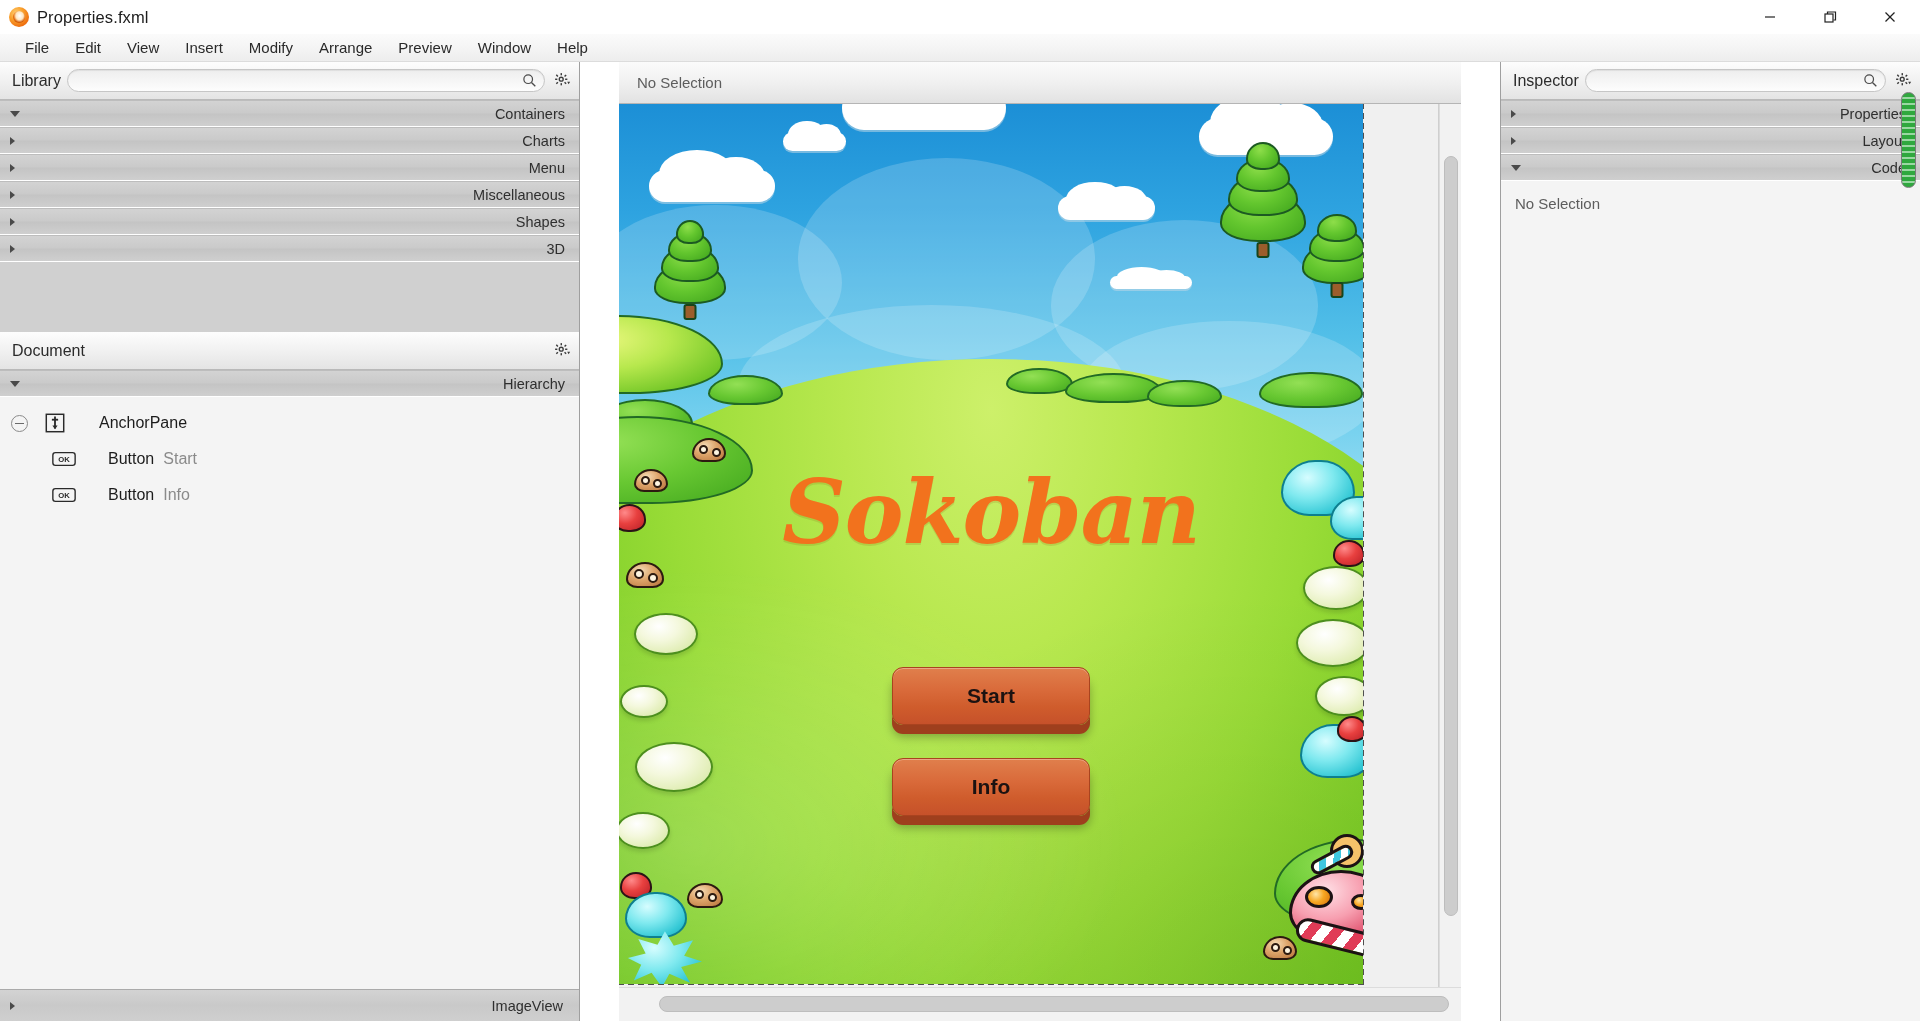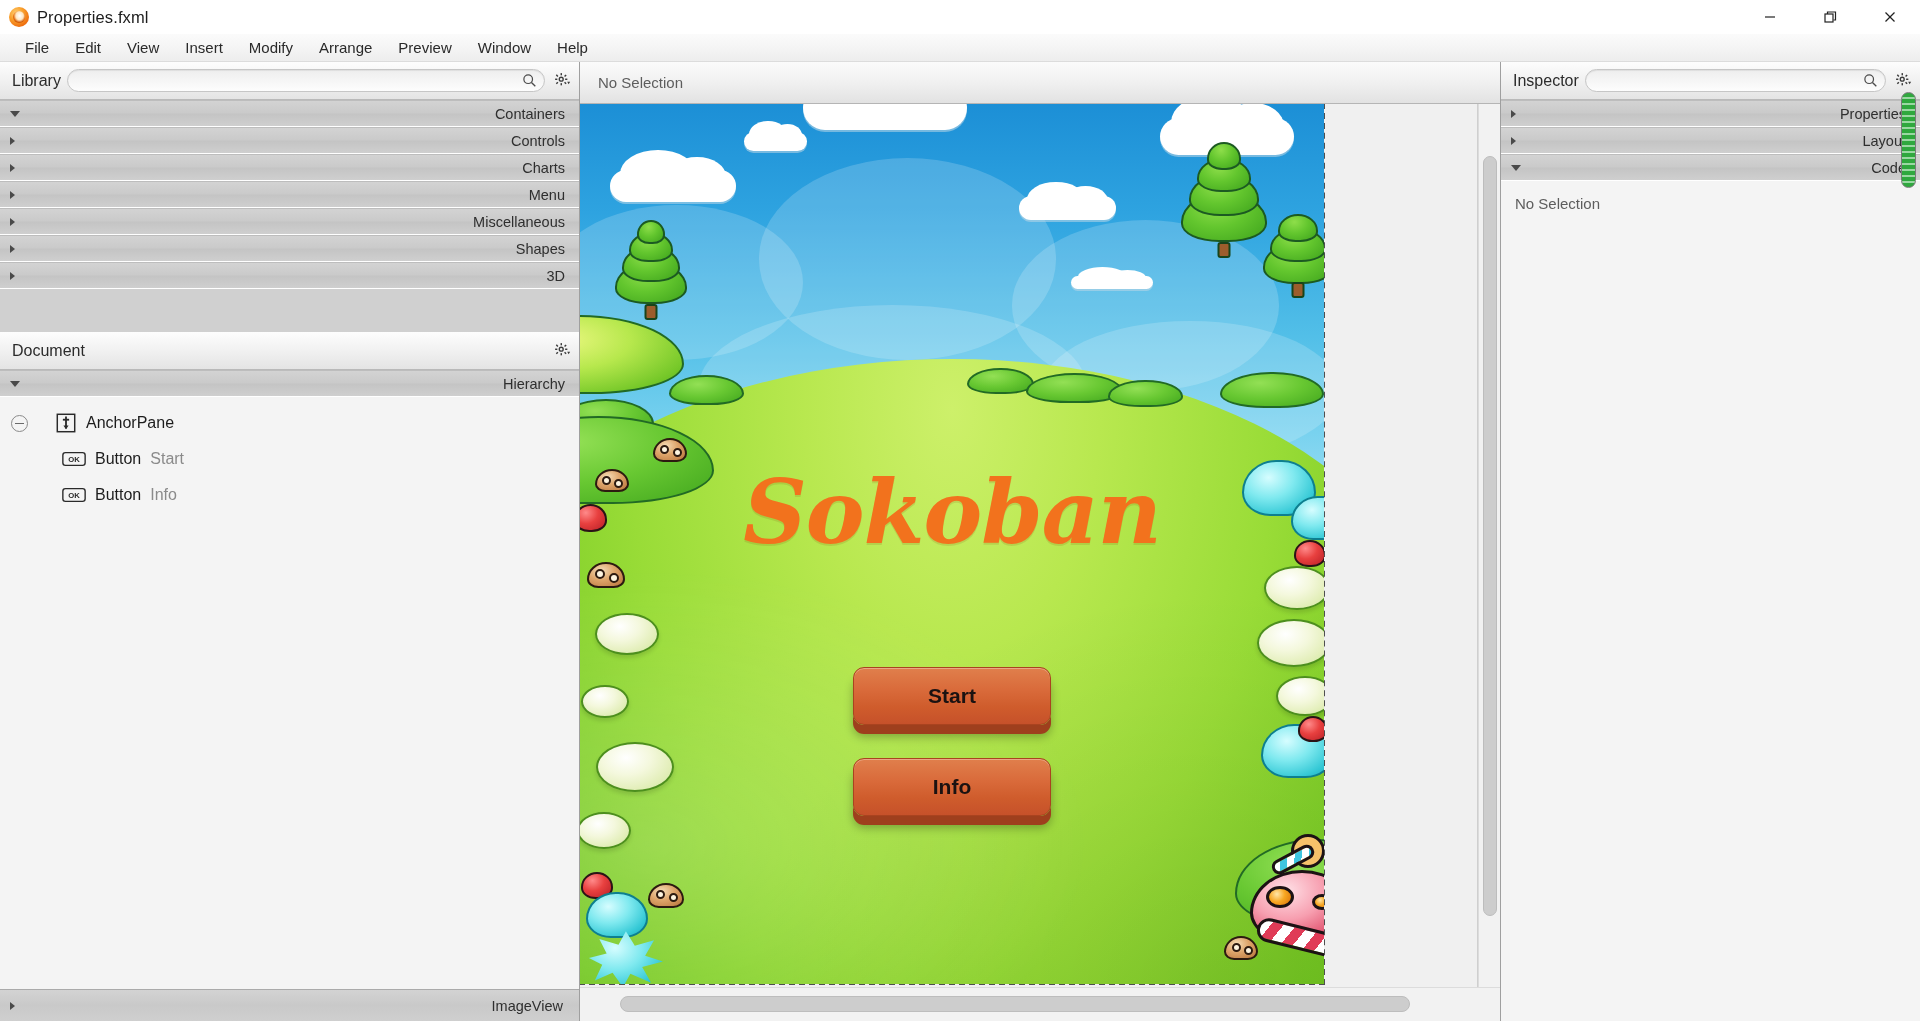--- a/index.html
+++ b/index.html
@@ -50,21 +50,21 @@
     display: flex; align-items: center;
     padding-left: 12px;
   }
   .menu-item {
     font-size: 15px; color: #2a2a2a;
     padding: 3px 13px; border-radius: 2px;
     white-space: nowrap;
   }
 
   
-  .body-row { flex: 1 1 auto; display: flex; min-height: 0; }
+  .body-row { flex: 1 1 auto; display: flex; min-height: 0; gap: 39px; }
 
   
   .panel-head {
     height: 38px; min-height: 38px;
     background: linear-gradient(180deg,#fdfdfd 0%,#f1f1f1 50%,#e4e4e4 100%);
     border-bottom: 1px solid #b9b9b9;
     display: flex; align-items: center;
     padding: 0 6px 0 12px;
     gap: 6px;
   }
@@ -134,21 +134,21 @@
     width: 22px; height: 22px; flex: 0 0 auto;
     display: flex; align-items: center; justify-content: center; margin-right: 3px;
   }
   .expander .circ {
     width: 17px; height: 17px; border: 1.4px solid #8a8a8a; border-radius: 50%;
     position: relative; background: #f4f4f4;
   }
   .expander .circ::before {
     content: ""; position: absolute; left: 3px; top: 7px; width: 9px; height: 1.6px; background: #6a6a6a;
   }
-  .node-icon { width: 44px; height: 24px; flex: 0 0 auto; margin-right: 9px; display:flex; align-items:center; justify-content:flex-end; }
+  .node-icon { width: 44px; height: 24px; flex: 0 0 auto; margin-right: 22px; display:flex; align-items:center; justify-content:center; }
   .node-name { color: #1c1c1c; }
   .node-sub { color: #8a8a8a; margin-left: 9px; }
 
   .controller-bar {
     height: 32px; min-height: 32px;
     background: linear-gradient(180deg,#d3d3d3 0%,#c9c9c9 50%,#cfcfcf 100%);
     border-top: 1px solid #aaaaaa;
     display: flex; align-items: center; padding: 0 16px 0 10px;
   }
 
@@ -401,24 +401,20 @@
             </g>
             <path d="M15.5 11.5 L19 11.5 L17.25 14.3 Z" fill="#3c3c3c"></path>
           </svg>
         </div>
       </div>
 
       <div class="library-list">
         <div class="sec-row">
           <span class="tri open"></span>
           <span class="sec-label">Containers</span>
-        </div>
-        <div class="sec-row">
-          <span class="tri"></span>
-          <span class="sec-label">Controls</span>
         </div>
         <div class="sec-row">
           <span class="tri"></span>
           <span class="sec-label">Charts</span>
         </div>
         <div class="sec-row">
           <span class="tri"></span>
           <span class="sec-label">Menu</span>
         </div>
         <div class="sec-row">

